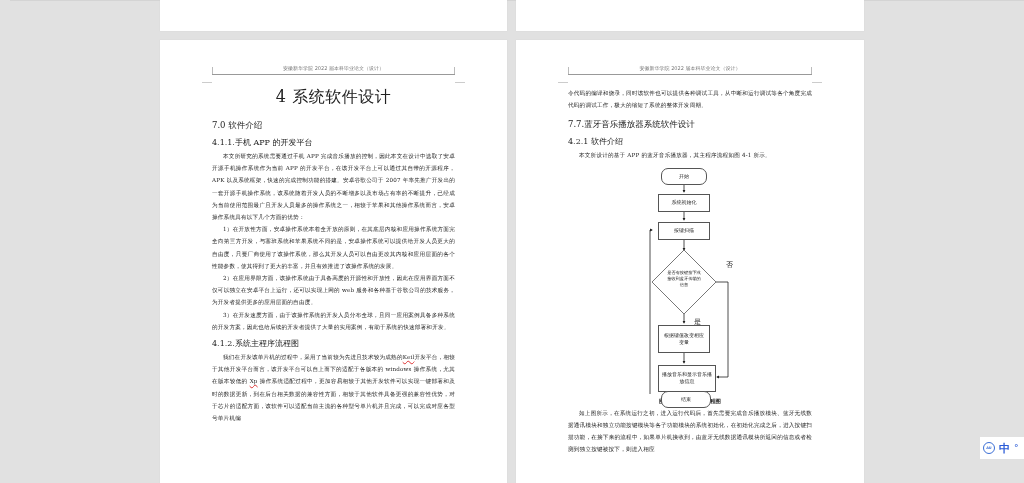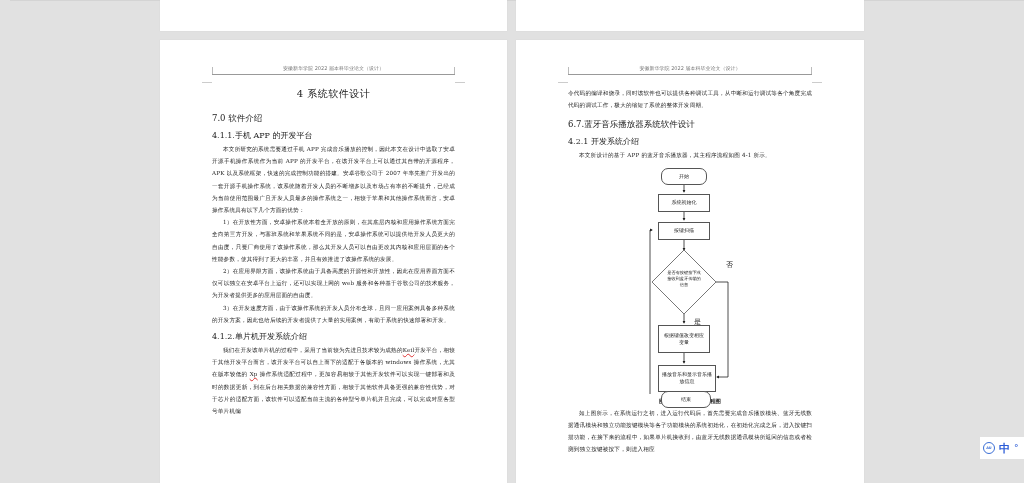--- a/index.html
+++ b/index.html
@@ -12,21 +12,21 @@
   .right{left:516px;width:348px;}
   .hdr{position:absolute;top:25px;left:0;right:0;text-align:center;font-size:5px;color:#777;font-family:"DejaVu Sans",sans-serif;}
   .hdr-rule{position:absolute;top:34px;left:52px;right:52px;height:1px;background:#999;}
   .corner-l{position:absolute;top:27px;left:52px;width:1px;height:8px;background:#bbb;}
   .corner-r{position:absolute;top:27px;right:52px;width:1px;height:8px;background:#bbb;}
   .cm-l{position:absolute;top:42px;left:42px;width:10px;height:1px;background:#ccc;}
   .cm-r{position:absolute;top:42px;right:42px;width:10px;height:1px;background:#ccc;}
   .content{position:absolute;left:52px;right:52px;}
   .left .content{top:45px;}
   .right .content{top:47px;}
-  h1{font-size:10px;font-weight:normal;text-align:center;margin:2px 0 12px 0;letter-spacing:0.5px;}
+  h1{font-size:16px;font-weight:normal;text-align:center;margin:2px 0 12px 0;letter-spacing:0.5px;}
   h2{font-size:8.5px;font-weight:normal;margin:8px 0 5px 0;}
   h3{font-size:8px;font-weight:normal;margin:5px 0 2px 0;}
   p{font-size:5.6px;line-height:12.2px;margin:0;text-indent:11px;text-align:justify;letter-spacing:0.2px;}
   p.noindent{text-indent:0;}
   .flow{position:relative;height:228px;margin-top:4px;}
   .fbox{position:absolute;border:1px solid #555;background:#fff;font-size:5px;text-align:center;display:flex;align-items:center;justify-content:center;line-height:7px;font-family:"DejaVu Sans",sans-serif;box-sizing:border-box;padding:0 3px;}
   .fbox.round{border-radius:7px;}
   .caption{font-size:5.4px;text-align:center;font-weight:bold;font-family:"DejaVu Sans",sans-serif;margin:4px 0 2px 0;}
   .flabel{position:absolute;font-size:7px;}
   .ime{position:absolute;left:980px;top:437px;width:44px;height:22px;background:#fff;display:flex;align-items:center;gap:4px;padding-left:3px;box-sizing:border-box;}
@@ -51,36 +51,36 @@
   <div class="cm-l"></div>
   <div class="cm-r"></div>
   <div class="content">
     <h1>4 系统软件设计</h1>
     <h2>7.0 软件介绍</h2>
     <h3>4.1.1.手机 APP 的开发平台</h3>
     <p>本文所研究的系统需要通过手机 APP 完成音乐播放的控制，因此本文在设计中选取了安卓开源手机操作系统作为当前 APP 的开发平台，在该开发平台上可以通过其自带的开源程序，APK 以及系统框架，快速的完成控制功能的搭建。安卓谷歌公司于 2007 年率先推广开发出的一套开源手机操作系统，该系统随着开发人员的不断增多以及市场占有率的不断提升，已经成为当前使用范围最广且开发人员最多的操作系统之一，相较于苹果和其他操作系统而言，安卓操作系统具有以下几个方面的优势：</p>
     <p>1）在开放性方面，安卓操作系统本着全开放的原则，在其底层内核和应用操作系统方面完全向第三方开发，与塞班系统和苹果系统不同的是，安卓操作系统可以提供给开发人员更大的自由度，只要厂商使用了该操作系统，那么其开发人员可以自由更改其内核和应用层面的各个性能参数，使其得到了更大的丰富，并且有效推进了该操作系统的发展。</p>
     <p>2）在应用界限方面，该操作系统由于具备高度的开源性和开放性，因此在应用界面方面不仅可以独立在安卓平台上运行，还可以实现上网的 web 服务和各种基于谷歌公司的技术服务，为开发者提供更多的应用层面的自由度。</p>
     <p>3）在开发速度方面，由于该操作系统的开发人员分布全球，且同一应用案例具备多种系统的开发方案，因此也给后续的开发者提供了大量的实用案例，有助于系统的快速部署和开发。</p>
-    <h3>4.1.2.单片机开发系统介绍</h3>
+    <h3>4.1.2.系统主程序流程图</h3>
     <p><span>我们在开发该单片机的过程中，采用了当前较为先进且技术较为成熟的</span><u class="sq">Keil</u><span>开发平台，相较于其他开发平台而言，该开发平台可以自上而下的适配于各版本的 windows 操作系统，尤其在版本较低的 </span><u class="sq">Xp</u><span> 操作系统适配过程中，更加容易相较于其他开发软件可以实现一键部署和及时的数据更新，到在后台相关数据的兼容性方面，相较于其他软件具备更强的兼容性优势，对于芯片的适配方面，该软件可以适配当前主流的各种型号单片机并且完成，可以完成对应各型号单片机编</span></p>
   </div>
 </div>
 
 <div class="page main right">
   <div class="hdr">安徽新华学院 2022 届本科毕业论文（设计）</div>
   <div class="corner-l"></div>
   <div class="corner-r"></div>
   <div class="hdr-rule"></div>
   <div class="cm-l"></div>
   <div class="cm-r"></div>
   <div class="content">
     <p class="noindent">令代码的编译和烧录，同时该软件也可以提供各种调试工具，从中断和运行调试等各个角度完成代码的调试工作，极大的缩短了系统的整体开发周期。</p>
-    <h2>6.7.蓝牙音乐播放器系统软件设计</h2>
-    <h3>4.2.1 开发系统介绍</h3>
+    <h2>7.7.蓝牙音乐播放器系统软件设计</h2>
+    <h3>4.2.1 软件介绍</h3>
     <p>本文所设计的基于 APP 的蓝牙音乐播放器，其主程序流程如图 4-1 所示。</p>
 
     <div class="flow">
       <svg width="244" height="228" style="position:absolute;left:0;top:0">
         <defs>
           <marker id="ah" markerWidth="4" markerHeight="4" refX="3" refY="2" orient="auto">
             <path d="M0,0 L4,2 L0,4 z" fill="#222"></path>
           </marker>
         </defs>
         <g stroke="#222" stroke-width="0.8" fill="none">

